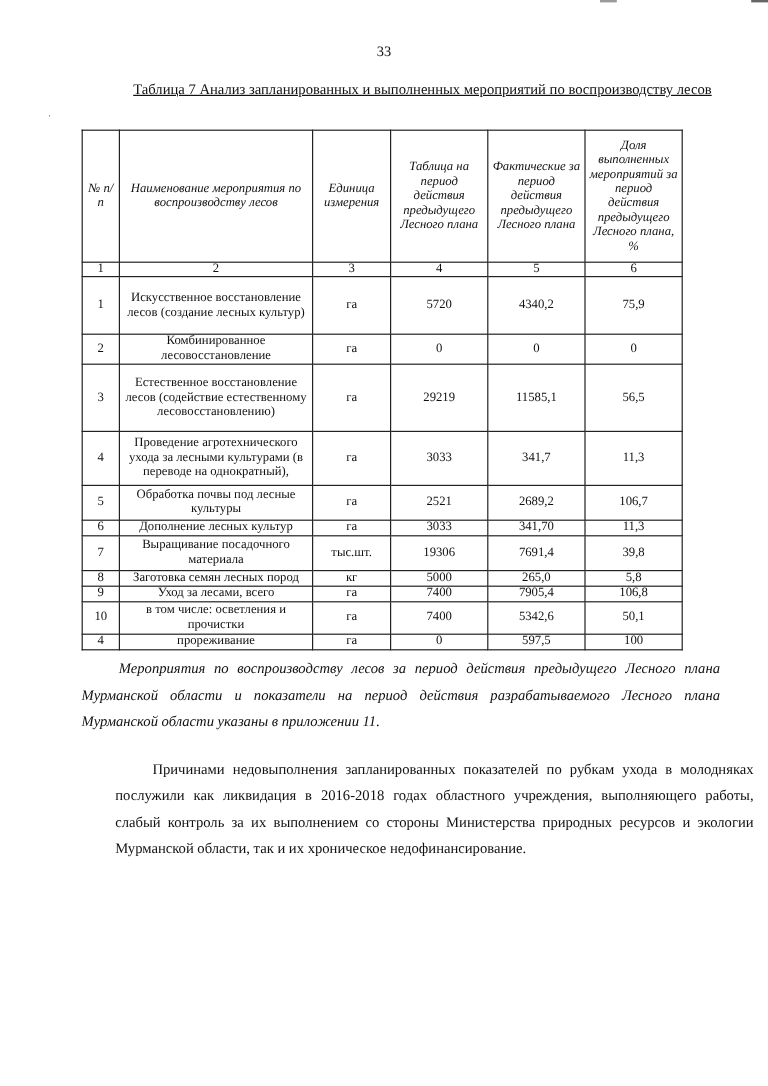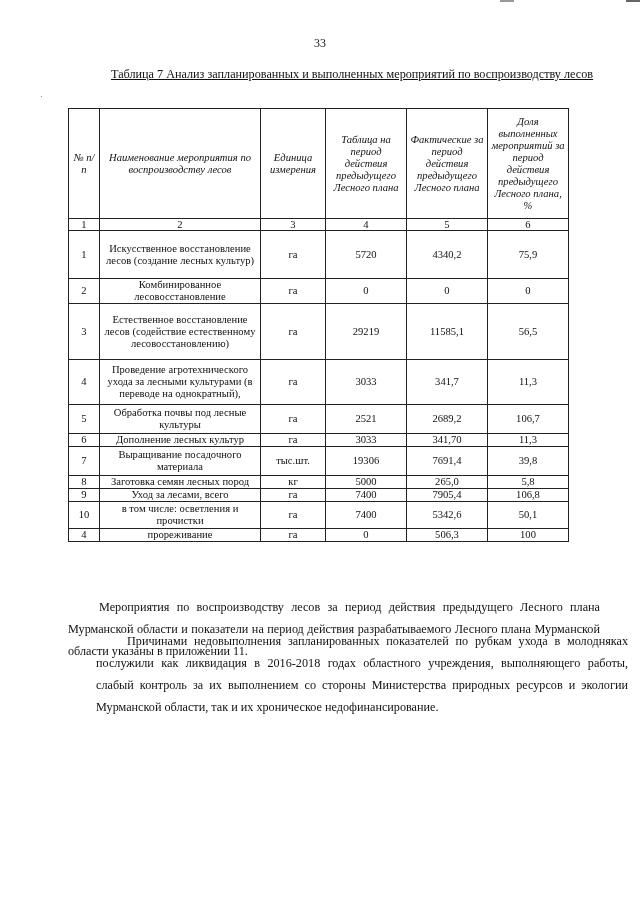--- a/index.html
+++ b/index.html
@@ -23,21 +23,21 @@
   table.main td, table.main th {
     border: 1px solid #222; text-align: center; vertical-align: middle;
     padding: 0 2px; font-weight: normal;
   }
   table.main thead th { height: 109px; font-style: italic; }
   table.main tr.colnums td { height: 11px; line-height: 11px; }
   .para {
     position: absolute; left: 68px; width: 532px;
     font-size: 12.2px; line-height: 22px; text-align: justify; text-indent: 31px;
   }
-  .p1 { top: 596px; }
+  .p1 { top: 546px; font-style: italic; }
   .p2 { top: 630px; margin-left: 28px; }
 </style>
 </head>
 <body>
 
 <div class="topmark" style="left:500px;width:14px;"></div>
 <div class="topmark" style="left:626px;width:14px;background:#666;"></div>
 
 <div class="page-number">33</div>
 
@@ -150,20 +150,20 @@
       <td>га</td>
       <td>7400</td>
       <td>5342,6</td>
       <td>50,1</td>
     </tr>
     <tr style="height:13px">
       <td>4</td>
       <td>прореживание</td>
       <td>га</td>
       <td>0</td>
-      <td>506,3</td>
+      <td>597,5</td>
       <td>100</td>
     </tr>
   </tbody>
 </table>
 
 <div class="para p1">Мероприятия по воспроизводству лесов за период действия предыдущего Лесного плана Мурманской области и показатели на период действия разрабатываемого Лесного плана Мурманской области указаны в приложении 11.</div>
 <div class="para p2">Причинами недовыполнения запланированных показателей по рубкам ухода в молодняках послужили как ликвидация в 2016-2018 годах областного учреждения, выполняющего работы, слабый контроль за их выполнением со стороны Министерства природных ресурсов и экологии Мурманской области, так и их хроническое недофинансирование.</div>
 
 </body></html>

